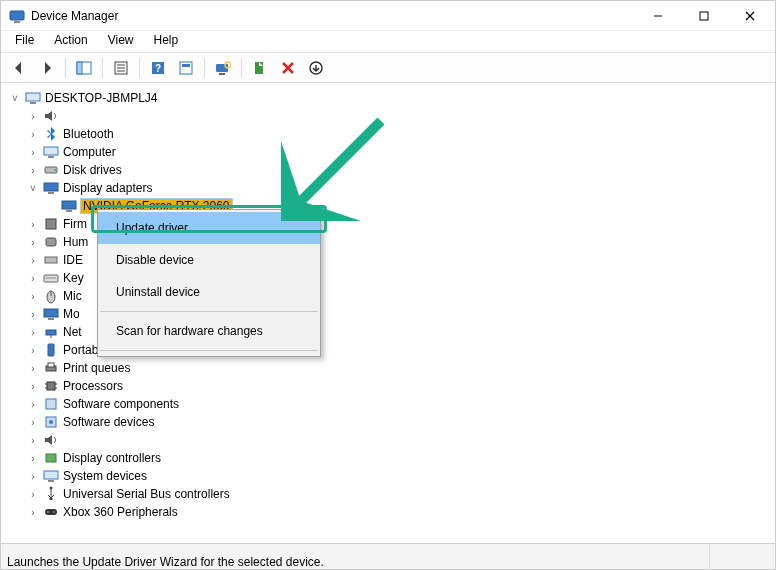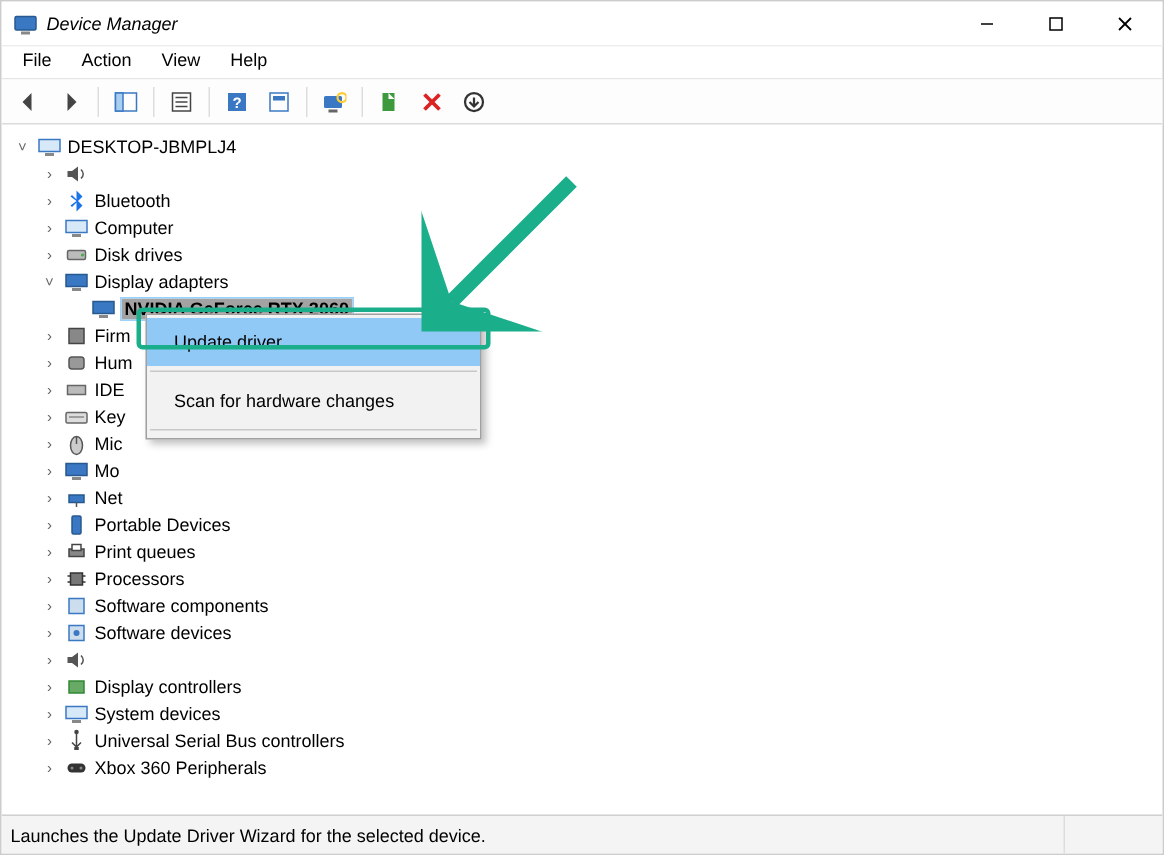--- a/index.html
+++ b/index.html
@@ -22,21 +22,21 @@
     align-items: center;
     padding: 0 2px 0 8px;
     background: #fff;
     border-bottom: 1px solid #eee;
   }
   .titlebar .t-icon {
     width: 16px; height: 16px;
     margin-right: 6px;
     display: inline-flex; align-items: center; justify-content: center;
   }
-  .titlebar .title { flex: 0 0 auto; font-style: italic; }
+  .titlebar .title { flex: 0 0 auto; }
   .titlebar .spacer { flex: 1; }
   .winbtn {
     width: 46px; height: 30px;
     display: inline-flex; align-items: center; justify-content: center;
     font-size: 14px;
   }
   
   .menubar {
     height: 22px;
     display: flex;
@@ -83,21 +83,21 @@
     width: 12px; height: 12px;
     display: inline-flex; align-items:center; justify-content:center;
     color: #666;
     font-size: 10px;
   }
   .devicon {
     width: 16px; height: 16px;
     display: inline-flex; align-items:center; justify-content:center;
   }
   .label { white-space: nowrap; }
-  .label.sel { background:#a3a3a3; outline:1px solid #99d1ff; padding:0 2px;font-weight:bold; }
+  .label.sel { background:#eab308; outline:1px solid #99d1ff; padding:0 2px; }
   
   .ctx {
     position: absolute;
     left: 96px;
     top: 208px;
     width: 224px;
     background: #f2f2f2;
     border: 1px solid #a0a0a0;
     box-shadow: 3px 3px 5px rgba(0,0,0,0.25);
     padding: 2px 0;
@@ -129,21 +129,21 @@
     z-index: 32;
     pointer-events:none;
   }
   
   .statusbar {
     position: absolute;
     left: 0; right: 0; bottom: 0;
     height: 26px;
     border-top: 1px solid #d0d0d0;
     background: #f4f4f4;
-    display: flex; align-items: center;
+    display: flex; align-items: flex-end;
     padding: 0 6px;
   }
   .statusbar .statustxt { flex:1 }
   .statusbar .pane { width: 60px; border-left:1px solid #ddd; height:100%; }
 </style>
 </head>
 <body>
 
 <div class="titlebar">
   <span class="t-icon">
@@ -538,20 +538,22 @@
               </div>
             </li>
         </ul>
       </li>
     </ul>
   </div>
 </div>
 
 <div class="ctx">
   <div class="ctx-it hover">Update driver</div>
+  <div class="ctx-it">Disable device</div>
+  <div class="ctx-it">Uninstall device</div>
   <div class="ctx-sep"></div>
   <div class="ctx-it">Scan for hardware changes</div>
   <div class="ctx-sep"></div>
 </div>
 <div class="ctx-highlight-box"></div>
 
 <svg class="arrow" width="110" height="110">
   <defs>
     <marker id="ah" markerWidth="12" markerHeight="12" refX="3" refY="6" orient="auto">
       <path d="M0,0 L12,6 L0,12 L3,6 Z" fill="#1aae8b"></path>

